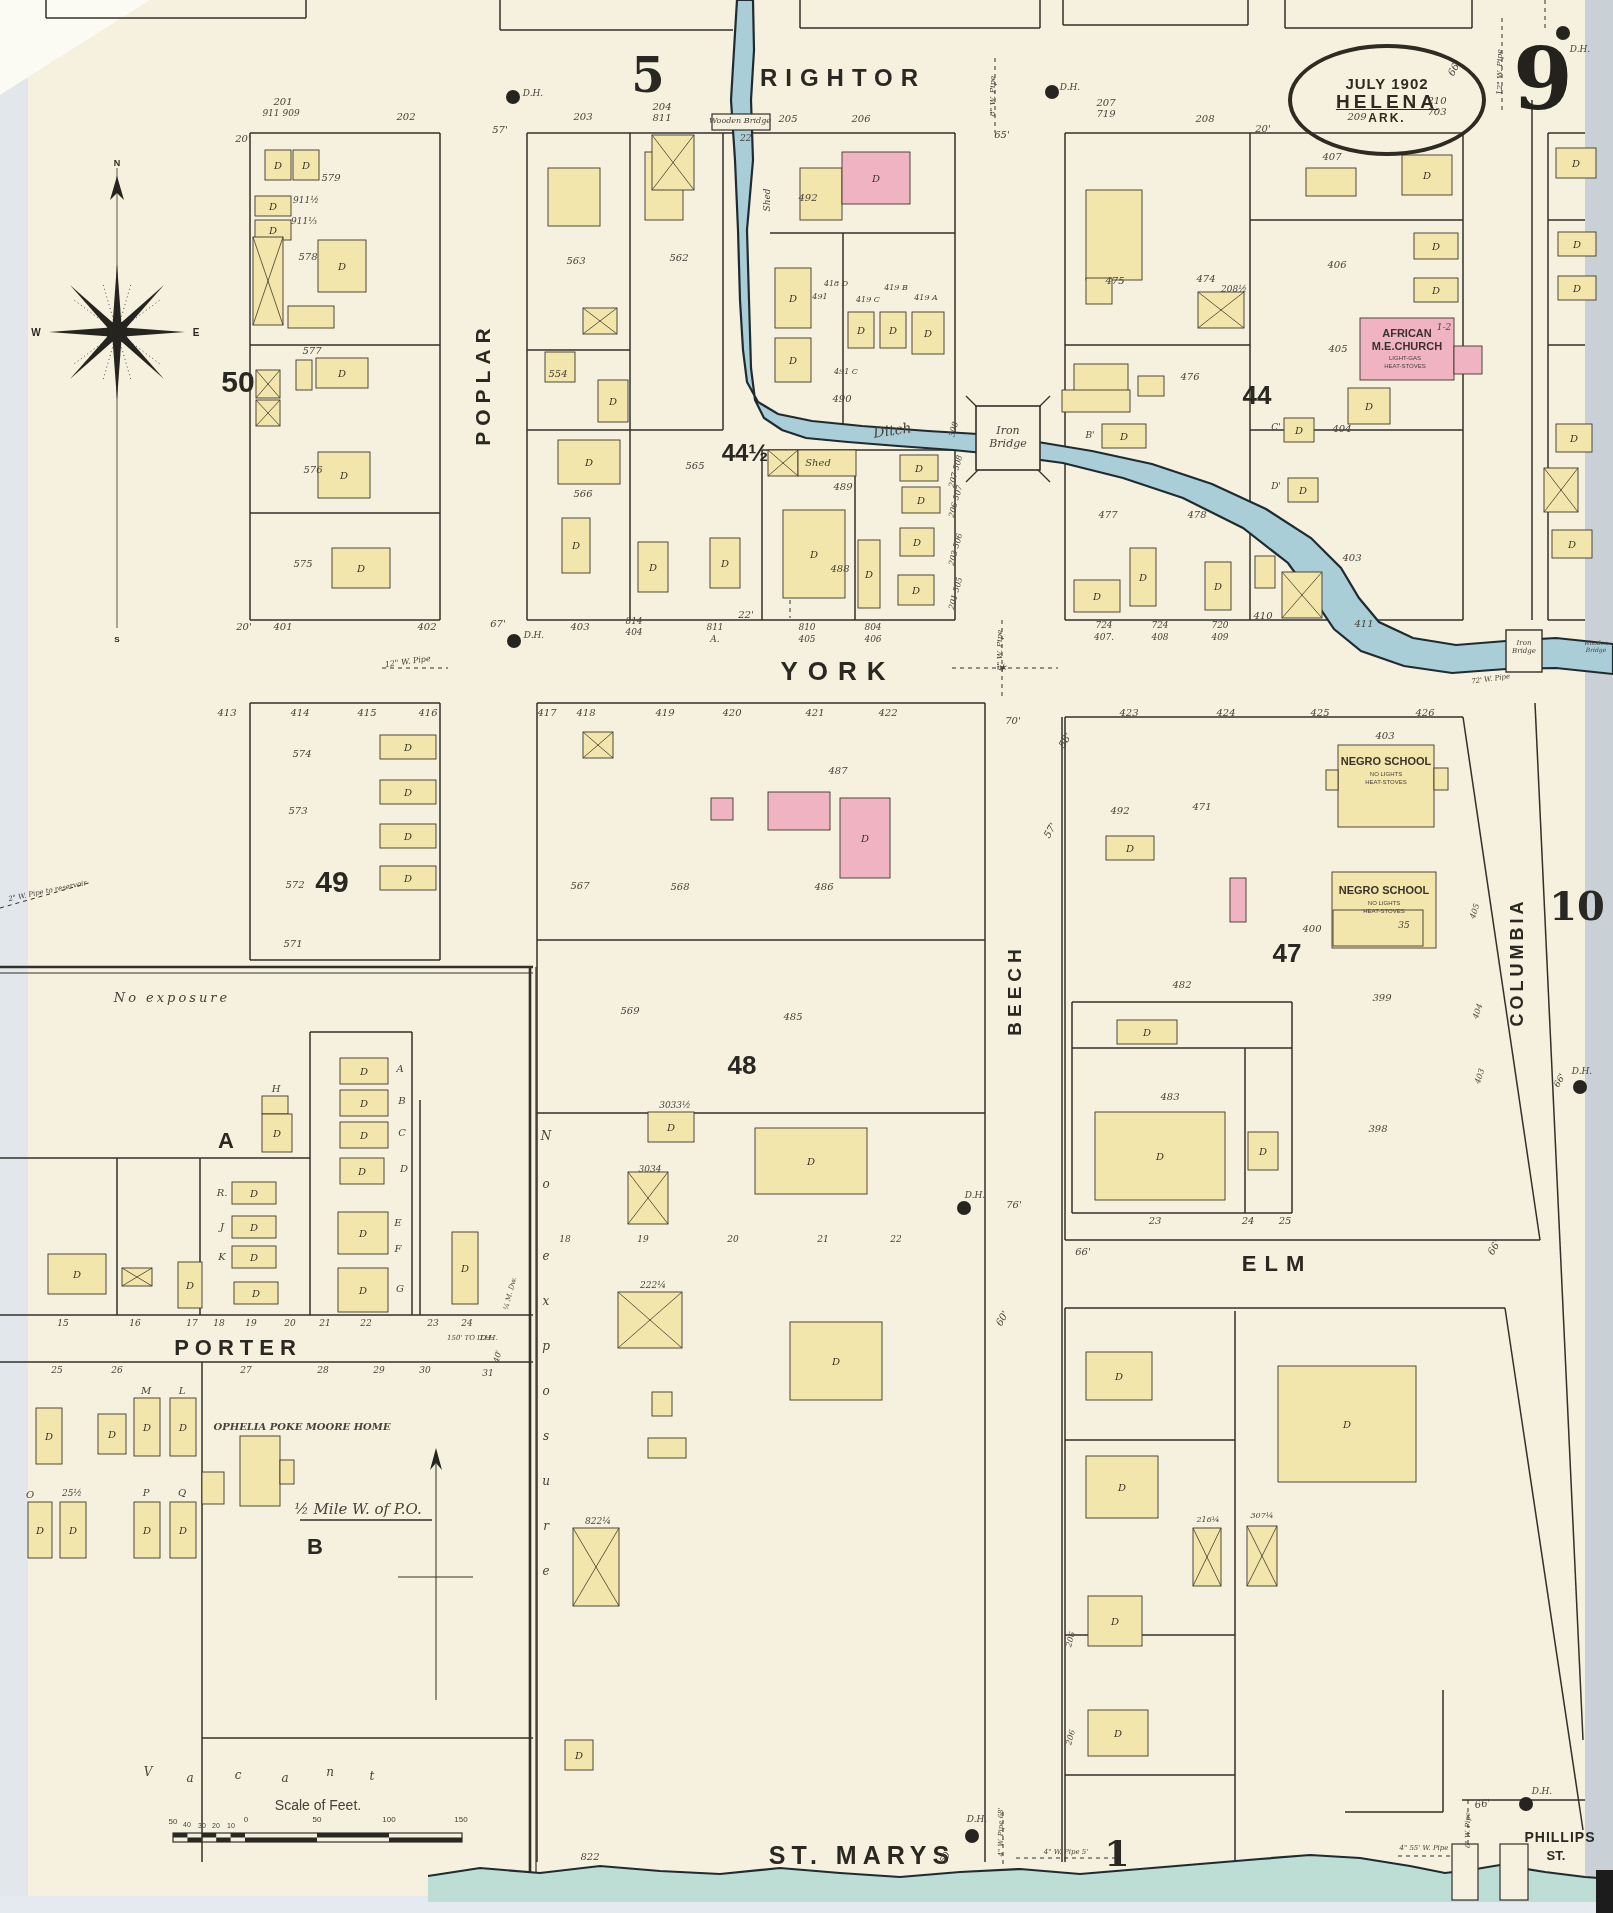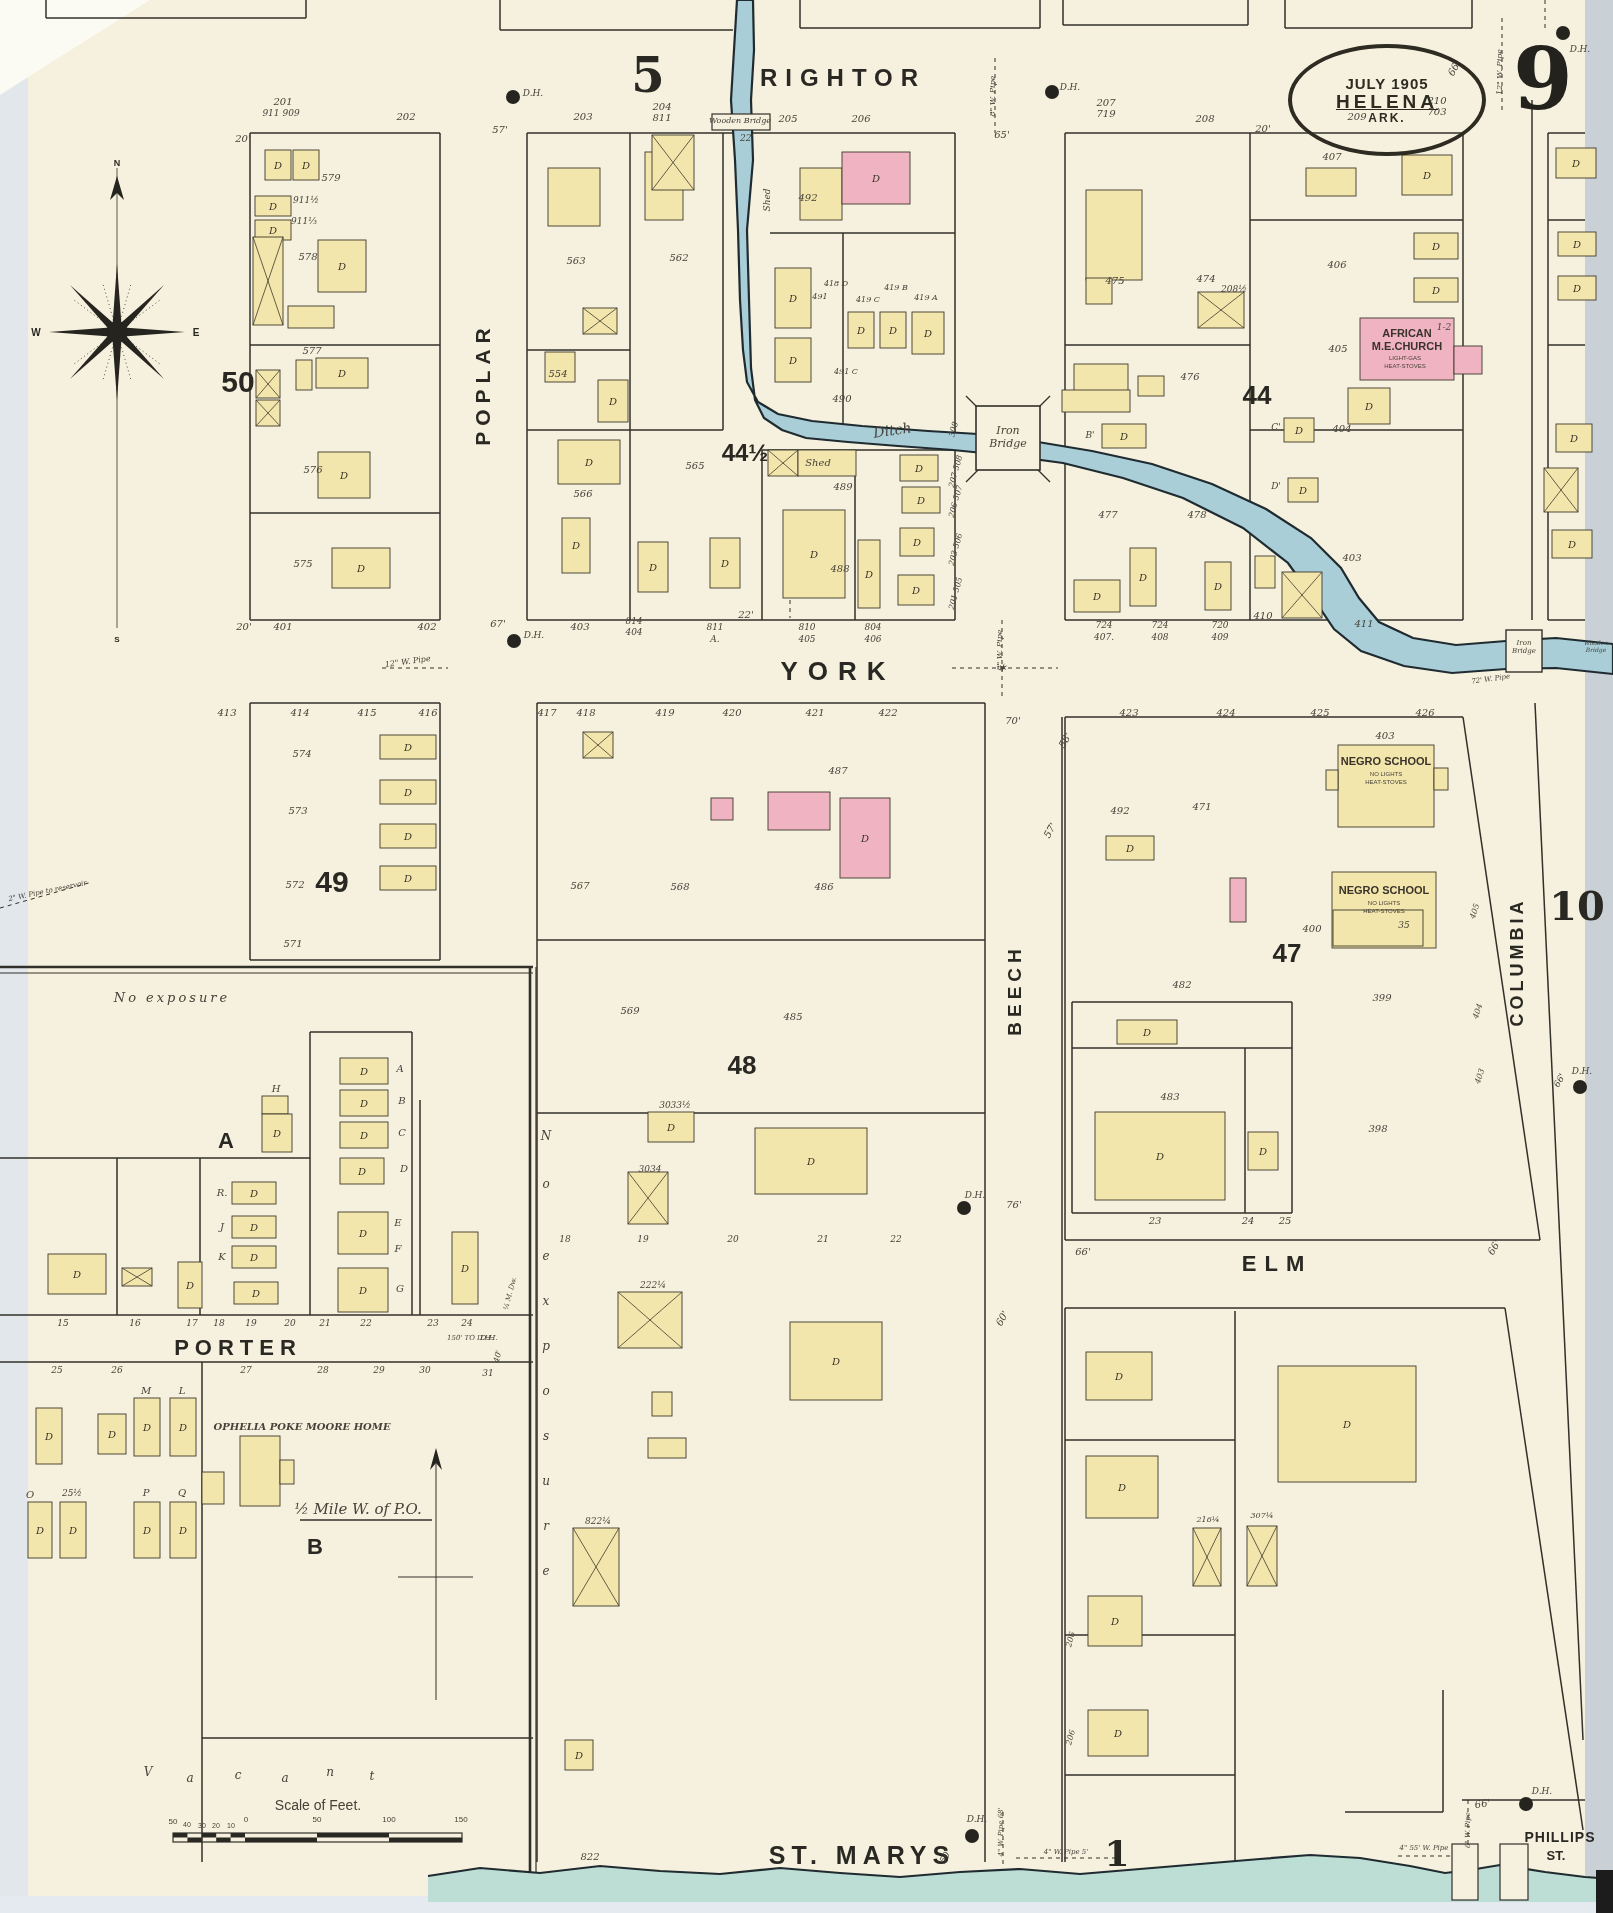--- a/index.html
+++ b/index.html
@@ -720,18 +720,18 @@
         <text x="1003" y="1832" text-anchor="middle" font-size="7" font-weight="normal" font-family="&quot;DejaVu Serif&quot;,serif" font-style="italic" fill="#46423a" transform="rotate(-90 1003 1832)">4" W. Pipe 68'</text>
         <text x="1066" y="1854" text-anchor="middle" font-size="7" font-weight="normal" font-family="&quot;DejaVu Serif&quot;,serif" font-style="italic" fill="#46423a">4" W. Pipe 5'</text>
         <text x="1424" y="1850" text-anchor="middle" font-size="7" font-weight="normal" font-family="&quot;DejaVu Serif&quot;,serif" font-style="italic" fill="#46423a">4" 55' W. Pipe</text>
         <text x="1470" y="1830" text-anchor="middle" font-size="7" font-weight="normal" font-family="&quot;DejaVu Serif&quot;,serif" font-style="italic" fill="#46423a" transform="rotate(-90 1470 1830)">6" W. Pipe</text>
         <text x="1483" y="1807" text-anchor="middle" font-size="10" font-weight="normal" font-family="&quot;DejaVu Serif&quot;,serif" font-style="italic" fill="#46423a" transform="rotate(-10 1483 1807)">66'</text>
         <text x="948" y="1858" text-anchor="middle" font-size="9" font-weight="normal" font-family="&quot;DejaVu Serif&quot;,serif" font-style="italic" fill="#46423a" transform="rotate(-60 948 1858)">50'</text>
         <text x="1562" y="1082" text-anchor="middle" font-size="9" font-weight="normal" font-family="&quot;DejaVu Serif&quot;,serif" font-style="italic" fill="#46423a" transform="rotate(-60 1562 1082)">66'</text>
       </g>
     </svg>
   <div class="title-oval">
-    <div class="l1">JULY 1905</div>
+    <div class="l1">JULY 1902</div>
     <div class="l2">HELENA</div>
     <div class="l3">ARK.</div>
   </div>
   <div class="sheet-no">9</div>
 </div>
 
 </body></html>

